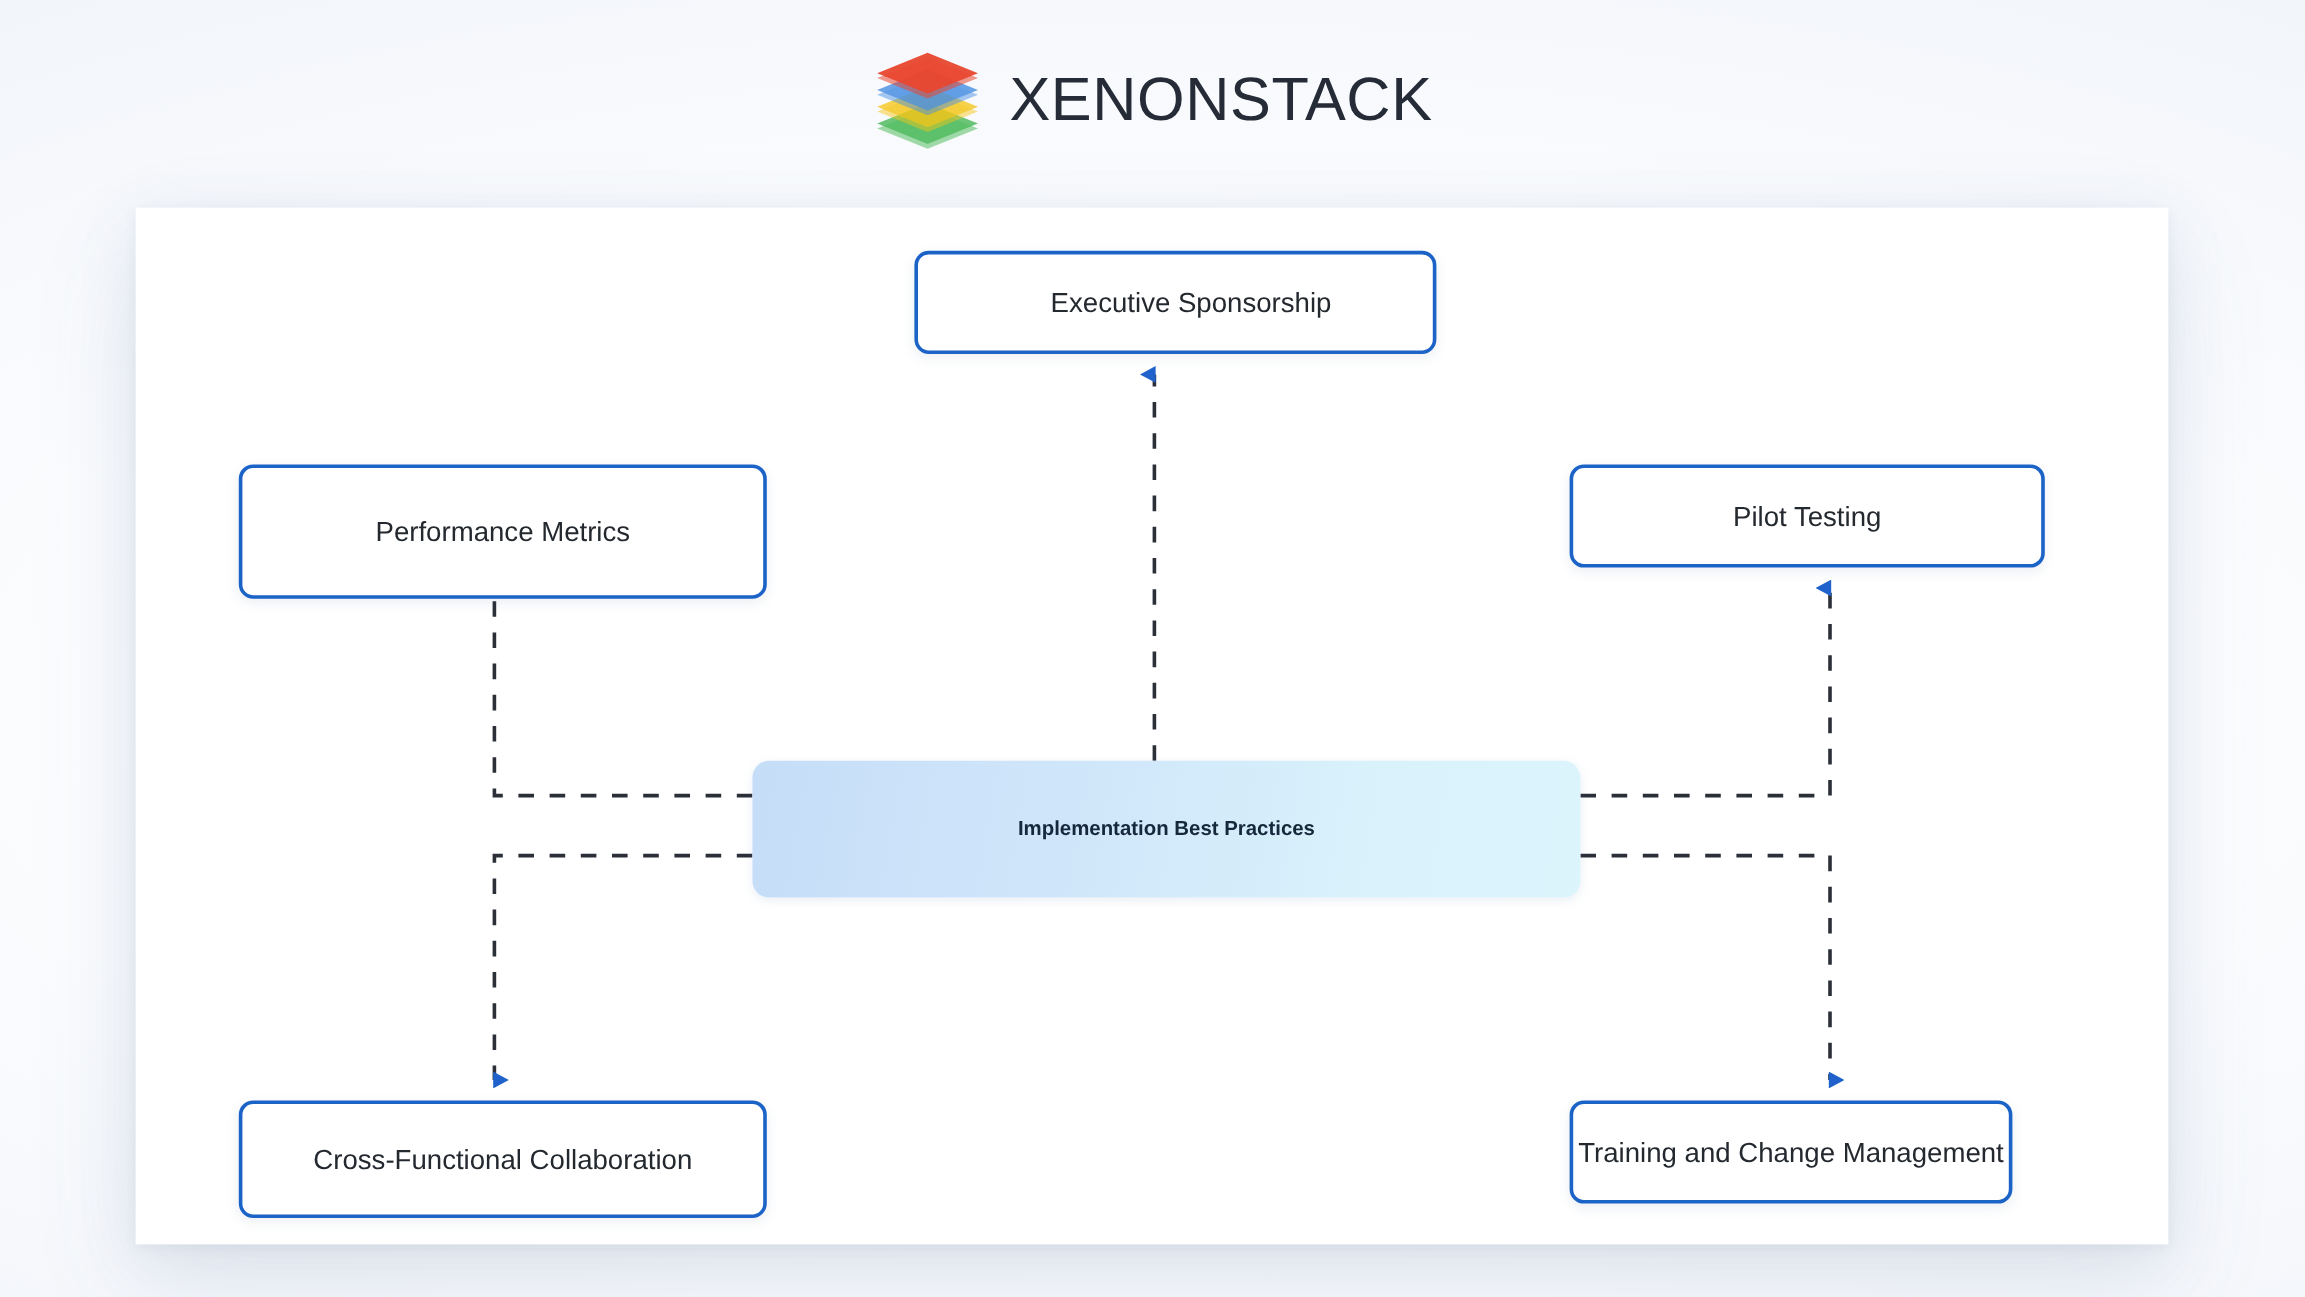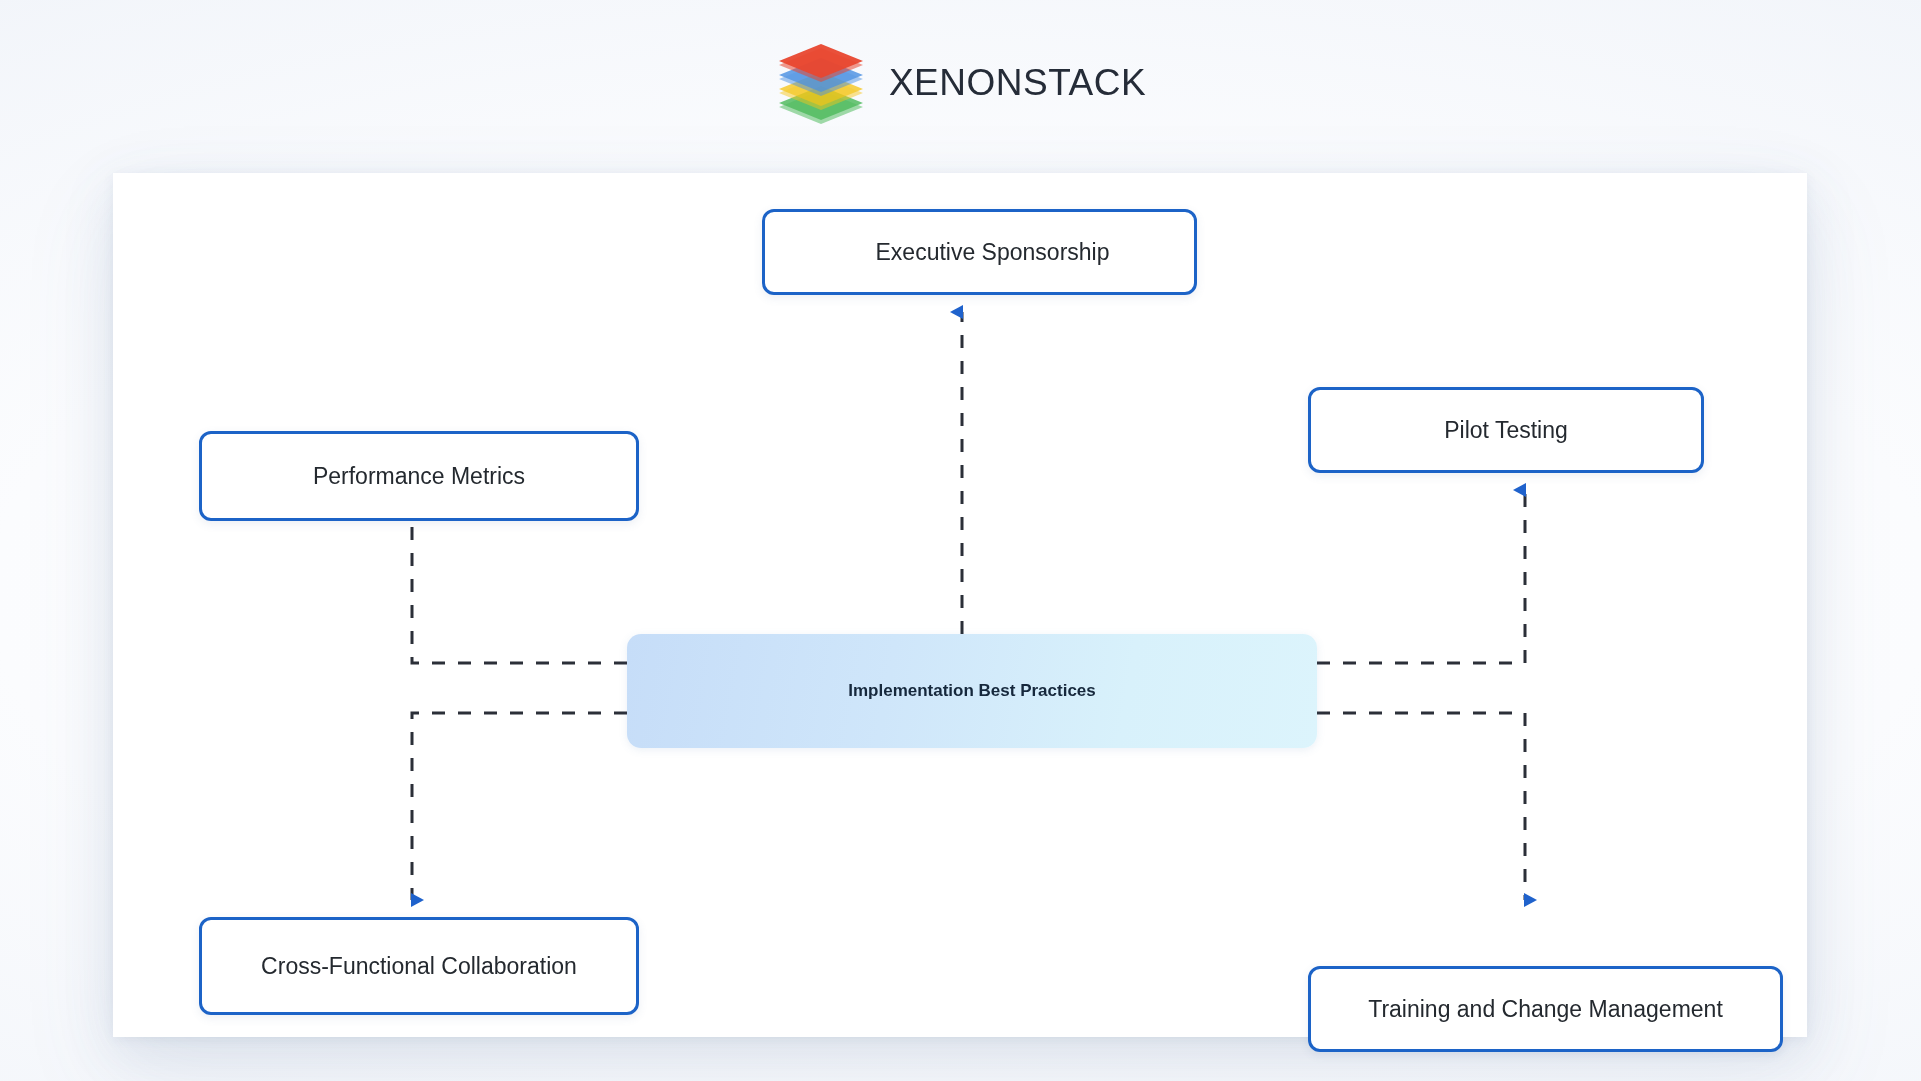--- a/index.html
+++ b/index.html
@@ -37,21 +37,21 @@
     gap: 22px;
   }
   .brand-logo {
     width: 92px;
     height: 90px;
     position: relative;
     flex: none;
   }
   .brand-logo svg { display: block; }
   .brand-name {
-    font-size: 37px;
+    font-size: 51px;
     letter-spacing: 0.5px;
     font-weight: 400;
     color: #252c38;
     line-height: 1;
     white-space: nowrap;
     font-family: "Liberation Sans", "DejaVu Sans", sans-serif;
   }
 
   
   .diagram-card {
@@ -100,25 +100,25 @@
     background: linear-gradient(100deg, #c6ddf8 0%, #cfe6fa 38%, #d8f1fb 72%, #dcf4fc 100%);
     color: #16283c;
     font-size: 17px;
     font-weight: 700;
     border-radius: 14px;
     box-shadow: 0 2px 8px rgba(90, 130, 180, 0.12);
   }
 
   
   #node-executive-sponsorship { left: 762px; top: 209px;  width: 435px; height: 86px; padding-left: 26px; }
-  #node-performance-metrics   { left: 199px; top: 387px;  width: 440px; height: 90px; margin-top: 44px; }
+  #node-performance-metrics   { left: 199px; top: 387px;  width: 440px; height: 112px; }
   #node-pilot-testing         { left: 1308px; top: 387px; width: 396px; height: 86px; }
   #node-implementation-best-practices { left: 627px; top: 634px; width: 690px; height: 114px; }
   #node-cross-functional-collaboration { left: 199px; top: 917px; width: 440px; height: 98px; }
-  #node-training-change-management     { left: 1308px; top: 966px; width: 475px; height: 86px; }
+  #node-training-change-management     { left: 1308px; top: 917px; width: 369px; height: 86px; }
 </style>
 </head>
 <body>
 
 <div class="page-bg"></div>
 
 <div class="brand">
   <span class="brand-logo">
     <svg width="92" height="90" viewBox="0 0 92 90" aria-hidden="true">
 

